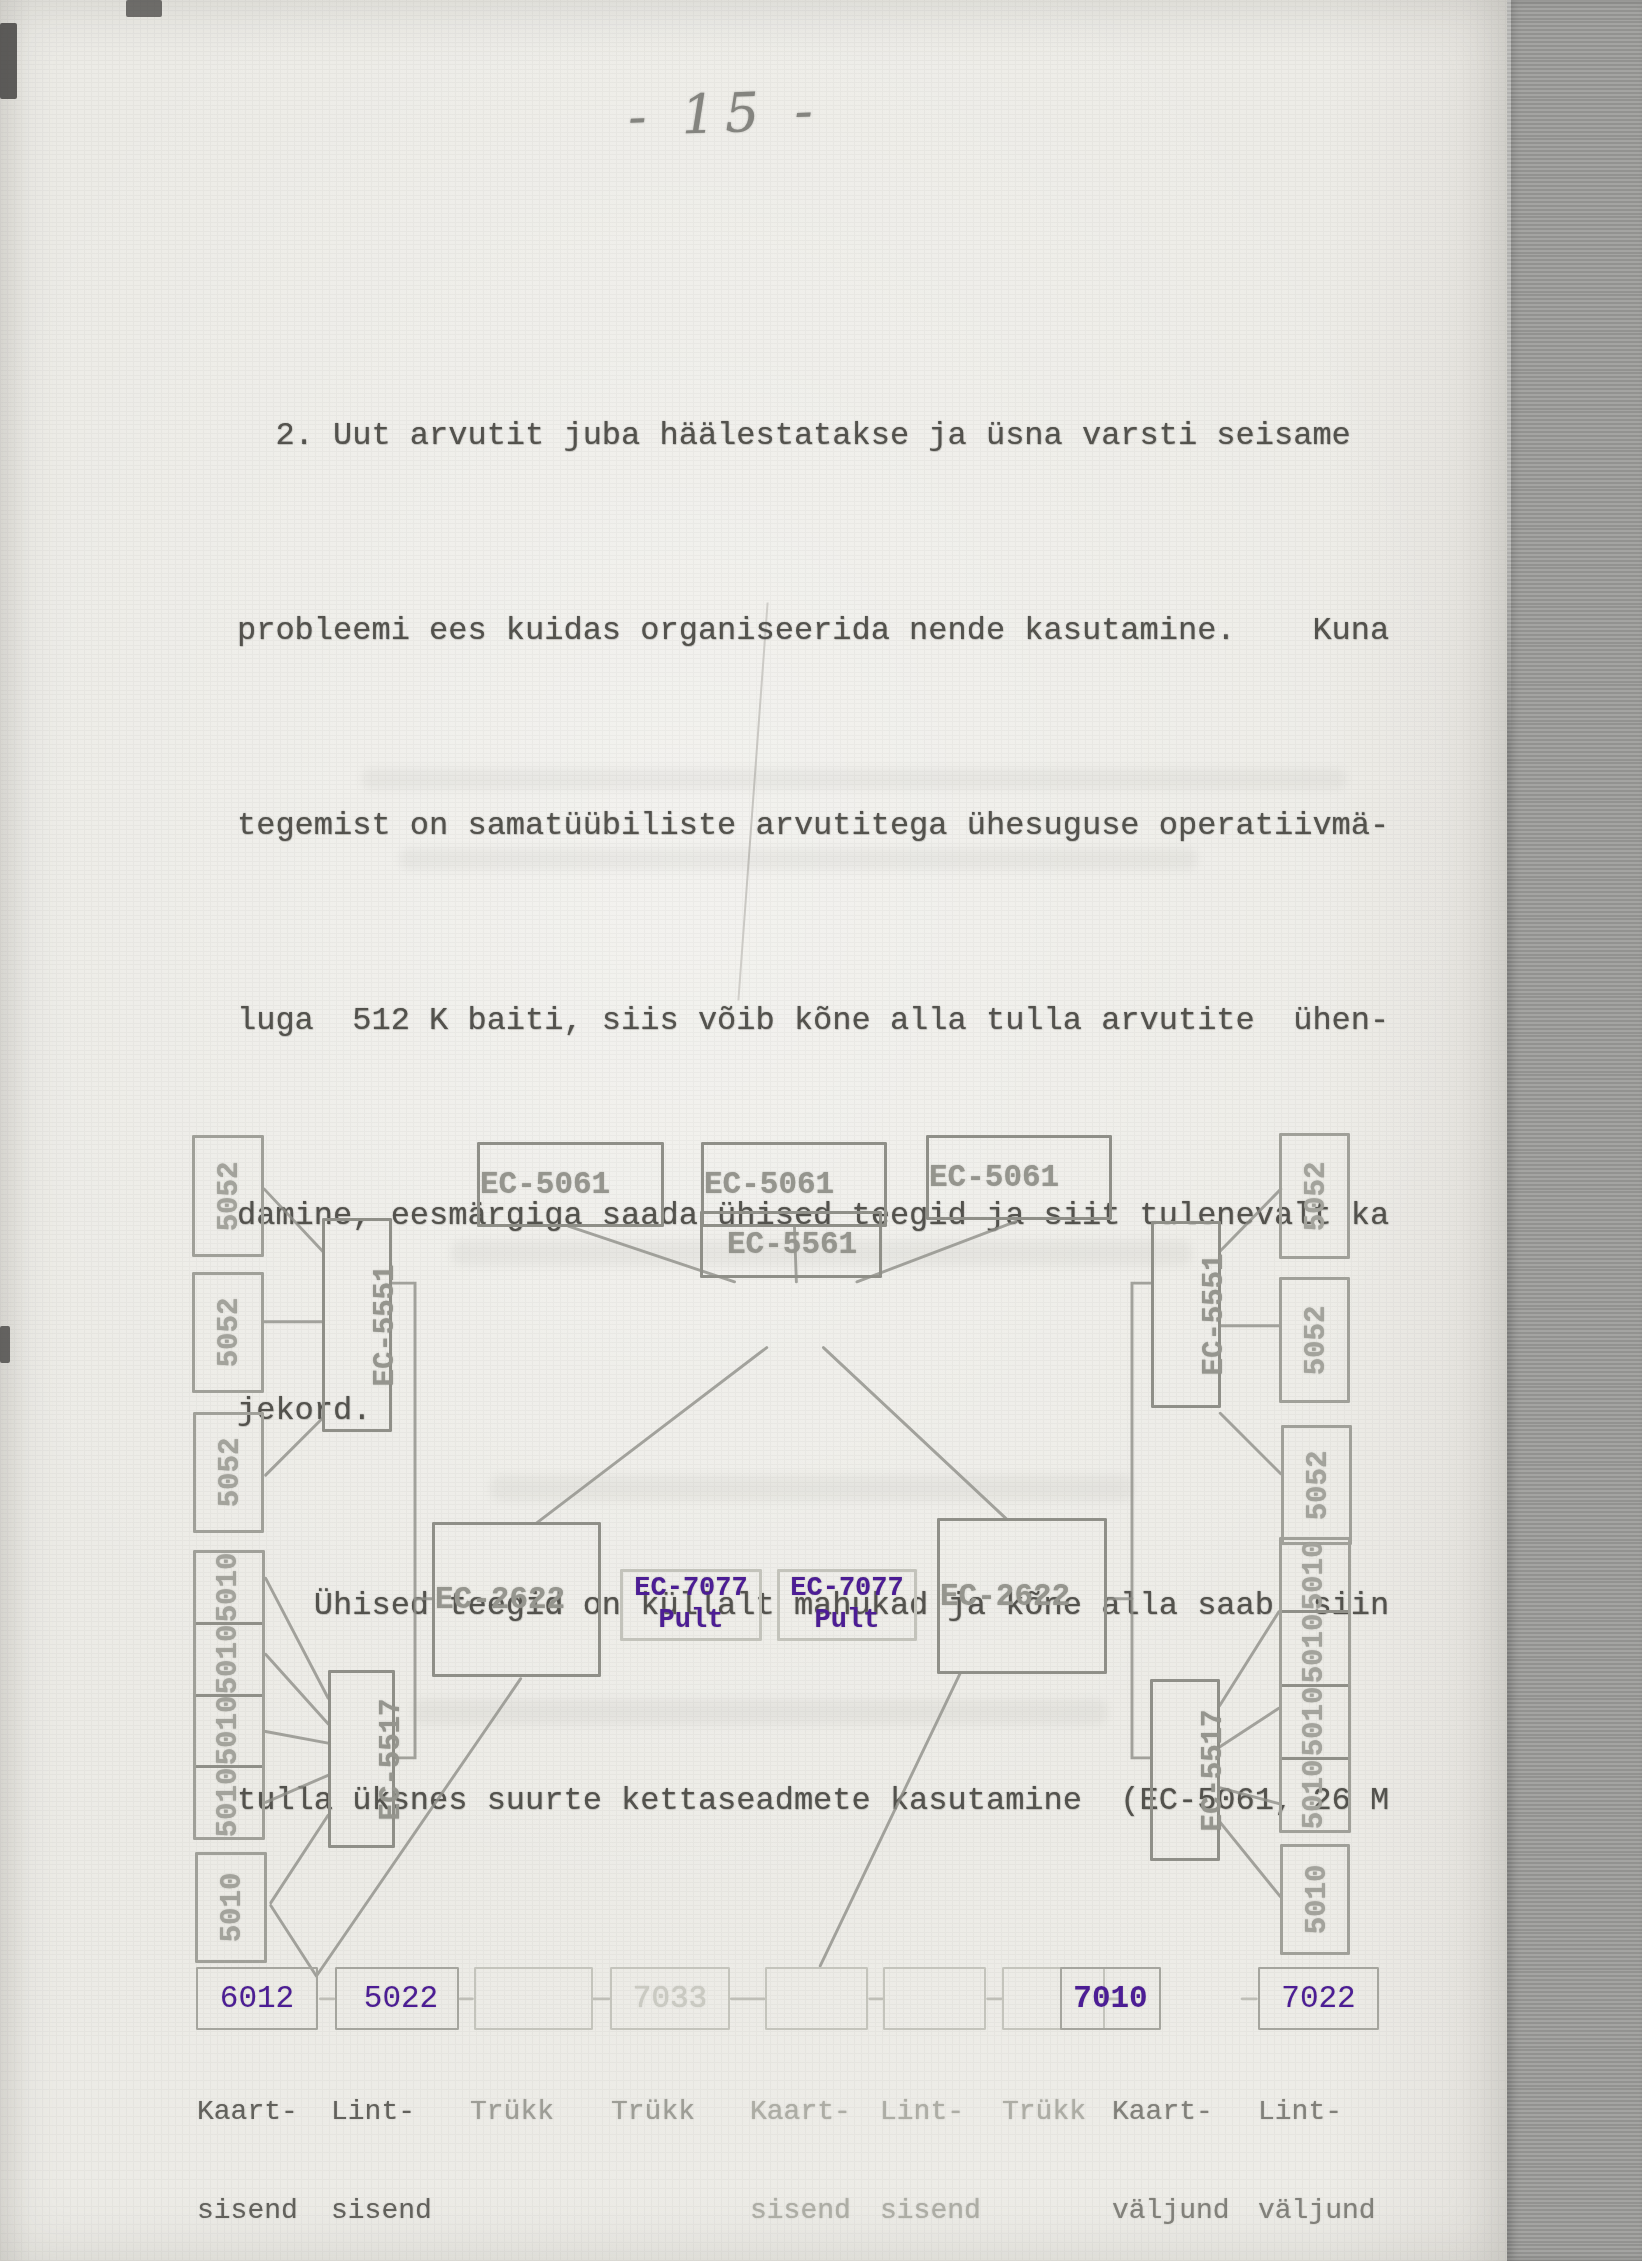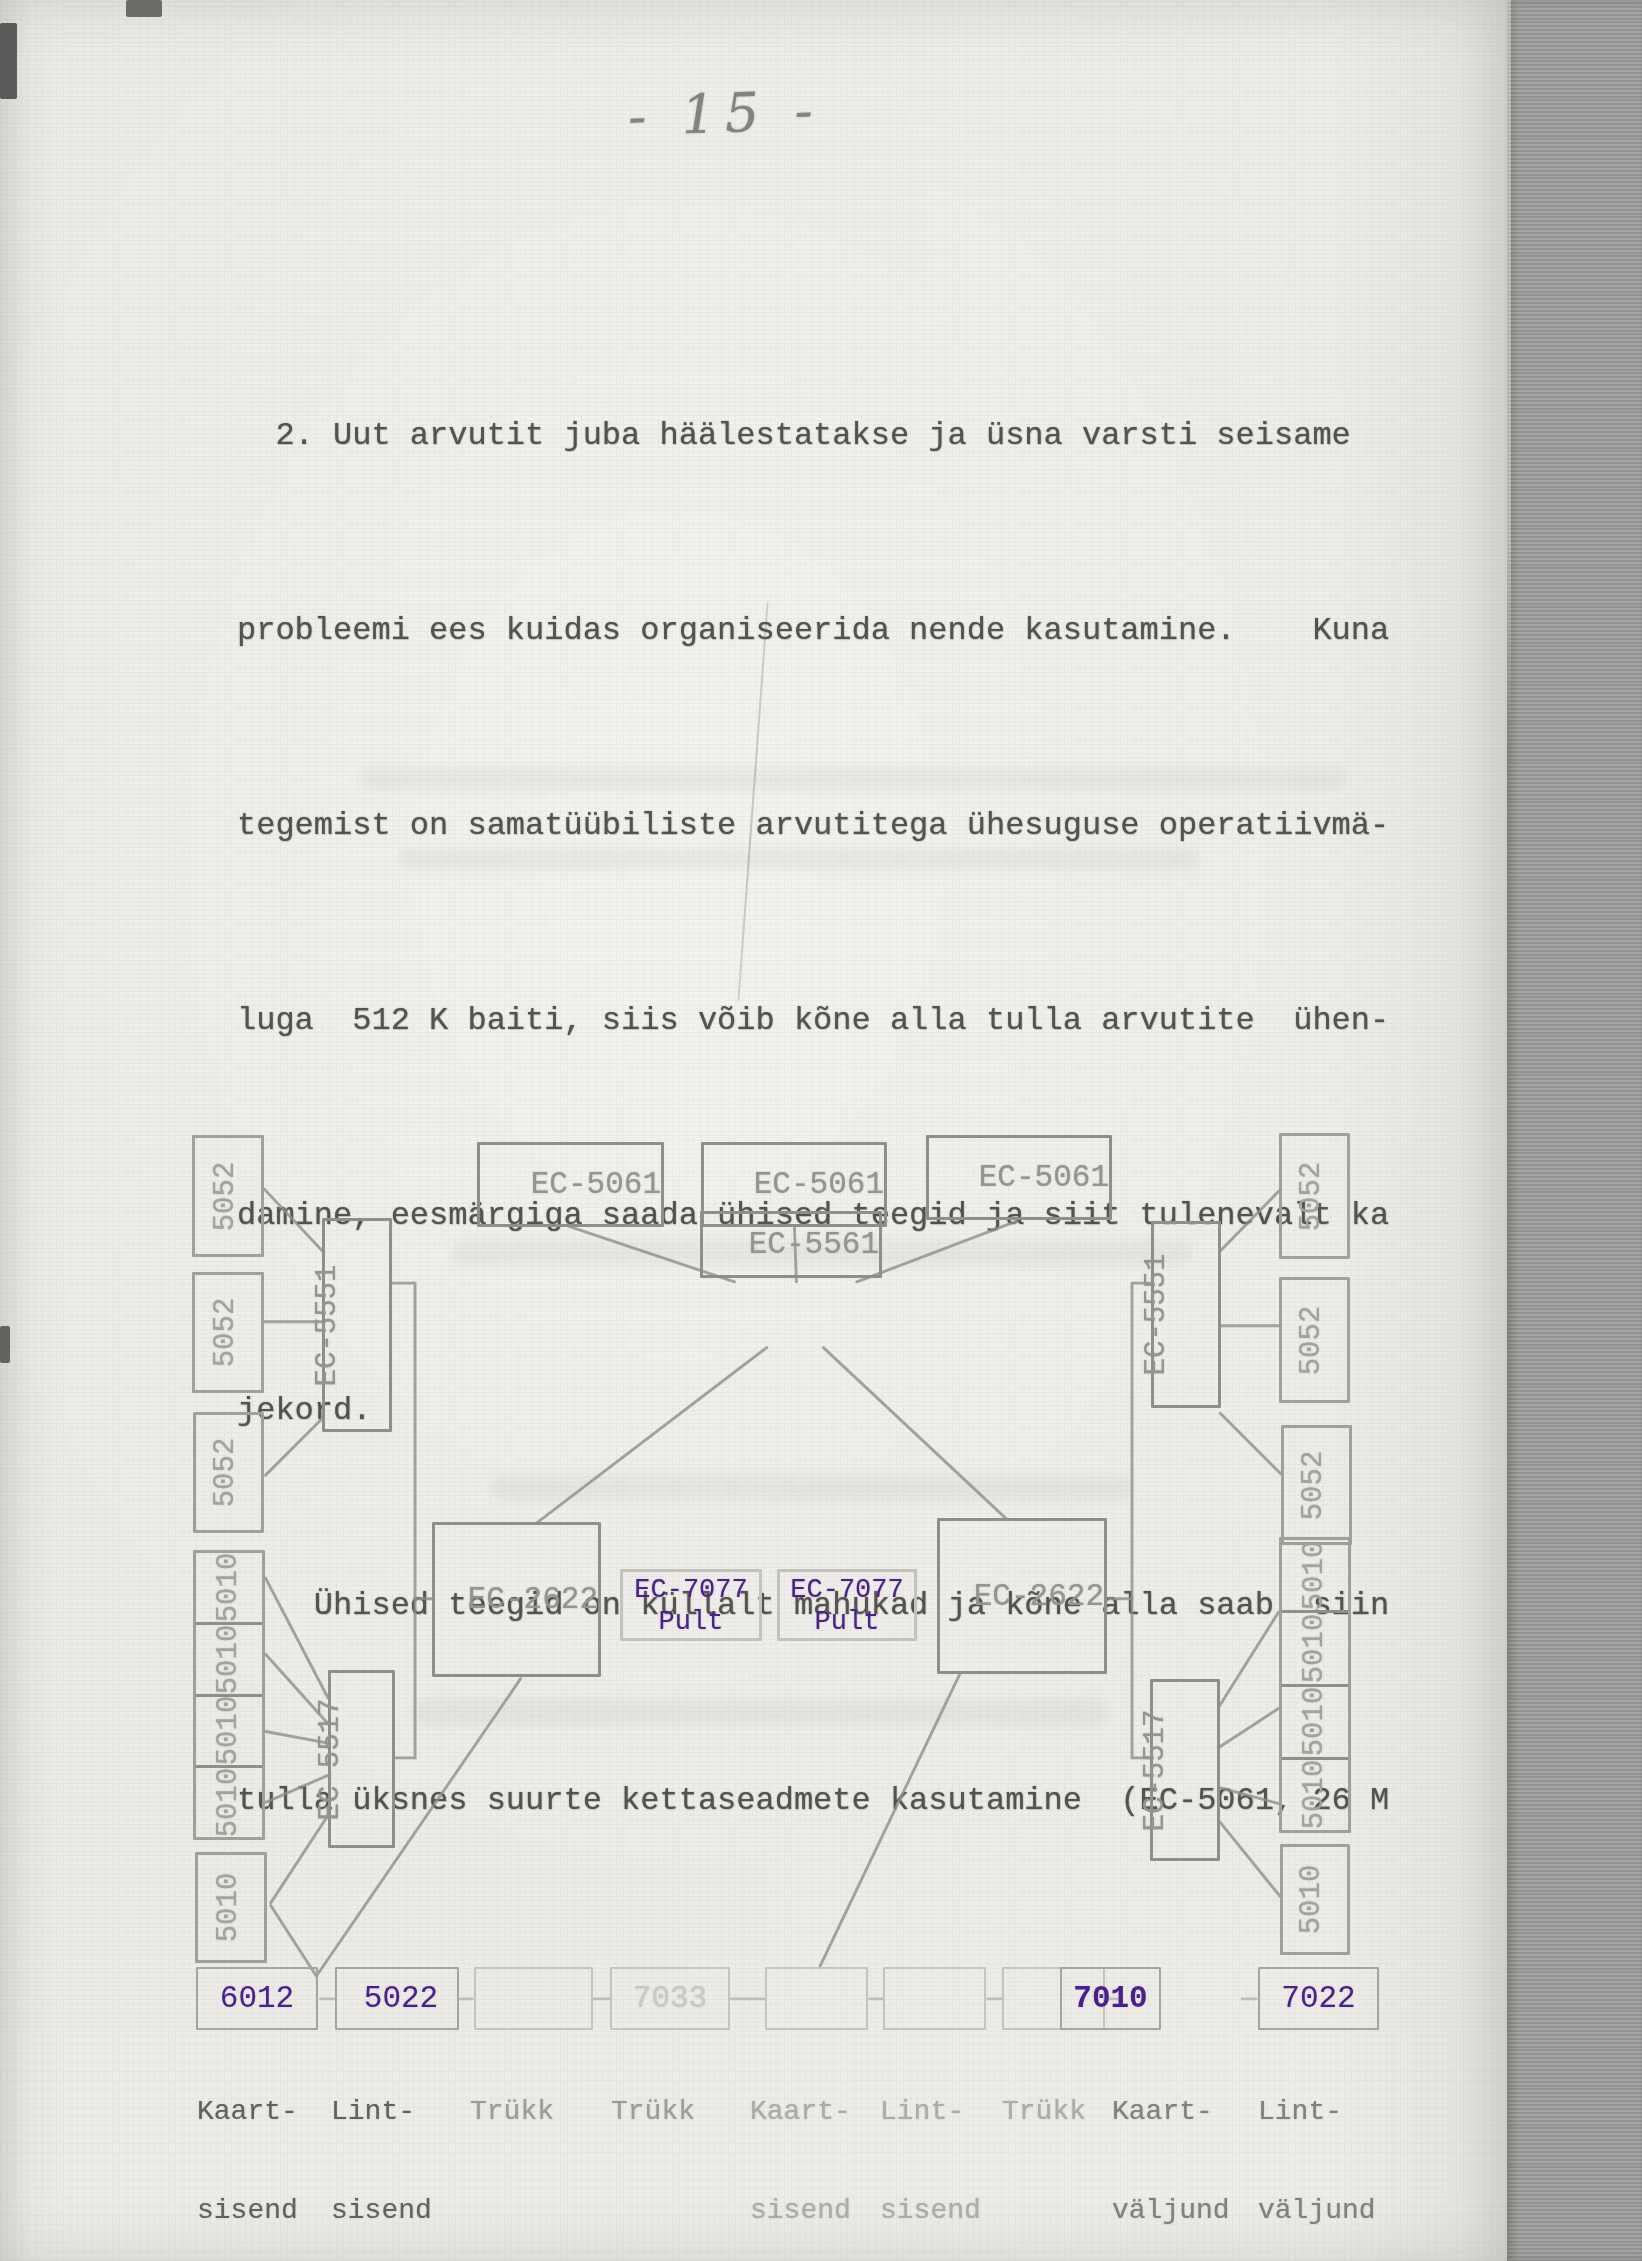--- a/index.html
+++ b/index.html
@@ -39,22 +39,22 @@
            letter-spacing:9px;transform:rotate(-2deg);
            text-shadow:0 0 1.9px rgba(120,120,115,.6);}
 
   
   .typed{position:absolute;left:237px;top:273px;width:1211px;color:#53524d;
          font-size:32px;line-height:65px;white-space:pre;
          text-shadow:0 0 1.3px rgba(83,82,77,.65),0.6px 0.6px 0 rgba(83,82,77,.18);}
 
   
   .bx{position:absolute;border:3.2px solid #8f8f88;display:flex;align-items:center;
-      justify-content:flex-end;color:#95958e;font-size:31px;
-      text-shadow:0 0 1.3px rgba(140,140,133,.8);border-radius:1.3px;box-sizing:border-box;}
+      justify-content:flex-start;color:#95958e;font-size:31px;
+      text-shadow:0 0 1.3px rgba(140,140,133,.8);border-radius:1.3px;box-sizing:border-box;font-weight:bold;}
   .bx .rot{transform:rotate(-90deg);white-space:nowrap;font-size:29px;}
   .bx.soft{border-color:#a0a099;color:#a3a39c;}
   .bx.faint2{border-color:#c3c3bb;color:#4c1d95;flex-direction:column;font-size:27px;line-height:32px;}
   .stack{flex-direction:column;padding:0;}
   .stack .cell{flex:1;width:100%;display:flex;align-items:center;justify-content:center;
                border-bottom:3.2px solid #8f8f88;box-sizing:border-box;}
   .stack .cell:last-child{border-bottom:none;}
 
   
   .bb{position:absolute;top:1967px;height:63px;border:2.6px solid #a5a59e;border-radius:1.3px;

